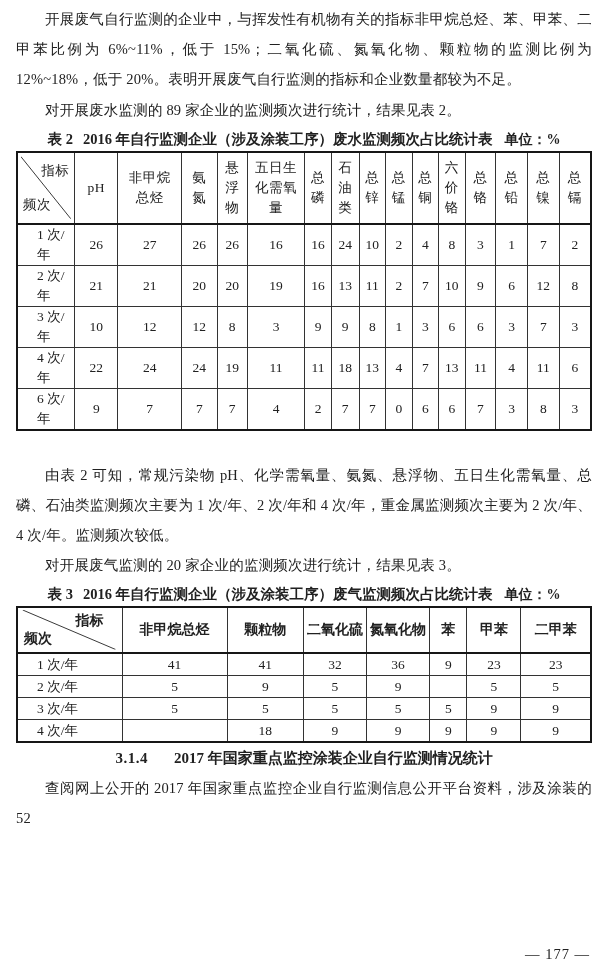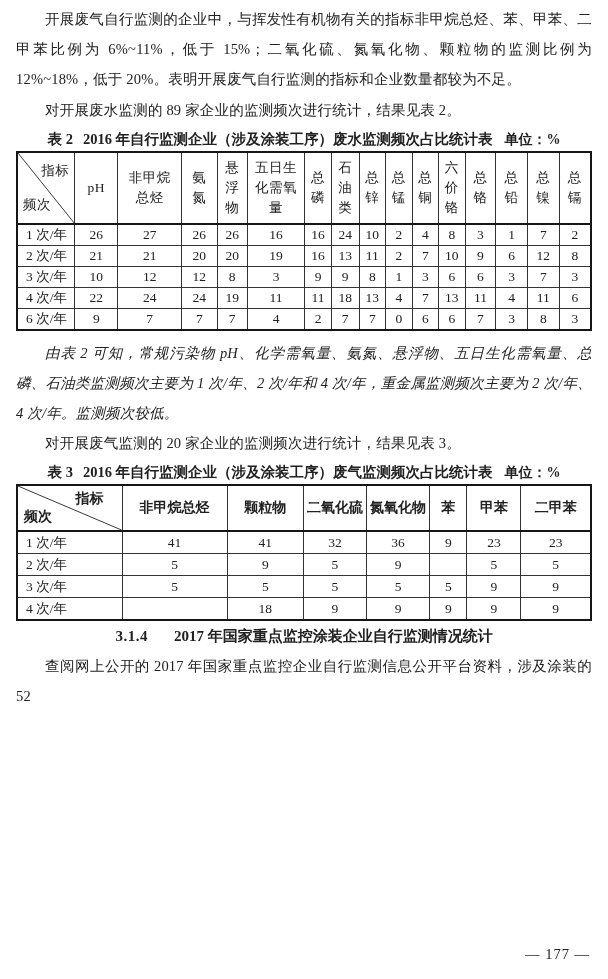--- a/index.html
+++ b/index.html
@@ -16,21 +16,21 @@
   }
   p.body-par{
     margin:0;
     font-size:14.5px;
     line-height:30px;
     text-align:justify;
     text-indent:2em;
     letter-spacing:0.2px;
   }
   p.mt{margin-top:1px;}
-  p.mt2{margin-top:7px;font-style:italic;}
+  p.mt2{margin-top:29px;}
   .tbl-title{
     margin:2px 0 0 0;
     height:24px;line-height:24px;
     text-align:center;
     font-weight:bold;
     font-size:14.5px;
     white-space:nowrap;
   }
   .tbl-title .tlabel{margin-right:10px;}
   .tbl-title .unit{font-size:14px;margin-left:12px;font-weight:bold;}
@@ -66,25 +66,25 @@
     height:44px;
     font-size:14px;
     font-weight:bold;
     padding:0 2px;
   }
   table.t3 tbody th,table.t3 tbody td{
     height:21px;line-height:21px;font-size:13.5px;
   }
   table.doc-table tbody th.rowlab{
     text-align:left;
-    padding-left:8px;
+    padding-left:19px;
     font-weight:normal;
   }
   
-  th.corner{position:relative;padding:0;}
+  th.corner{position:relative;padding:0;border-radius:13px;}
   th.corner svg.diag{position:absolute;left:0;top:0;width:100%;height:100%;display:block;}
   th.corner svg.diag line{stroke:#3a3a3a;stroke-width:1;}
   th.corner .c-top{position:absolute;font-size:13.5px;}
   th.corner .c-bot{position:absolute;font-size:13.5px;}
   table.t2 th.corner .c-top{top:8px;right:5px;}
   table.t2 th.corner .c-bot{bottom:8px;left:5px;}
   table.t3 th.corner .c-top{top:4px;right:18px;font-weight:bold;font-size:14px;}
   table.t3 th.corner .c-bot{bottom:4px;left:6px;font-weight:bold;font-size:14px;}
   .sec-heading{
     margin:0;

